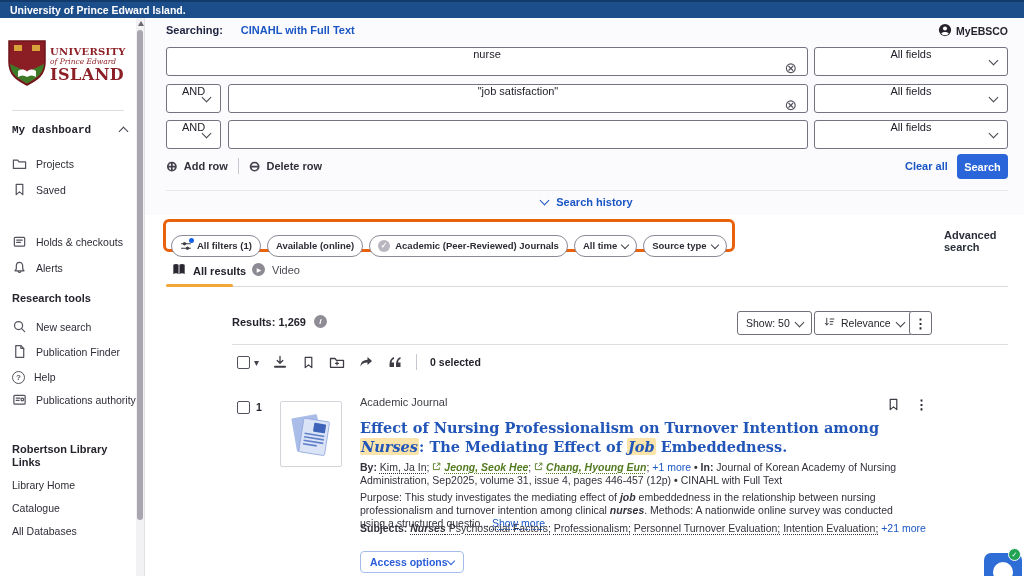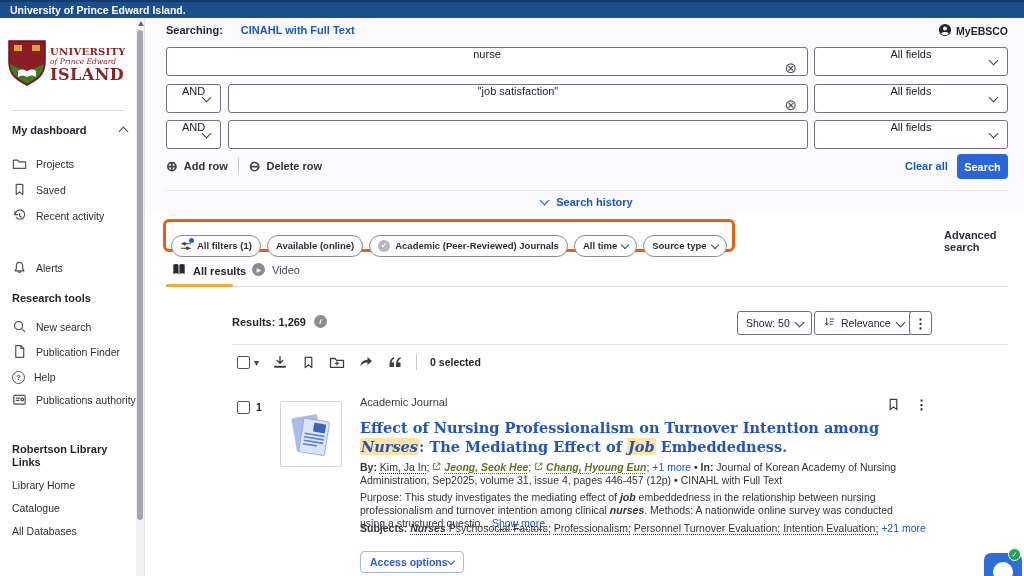--- a/index.html
+++ b/index.html
@@ -13,21 +13,21 @@
             color:#fff; font-size:10.5px; font-weight:700; line-height:16px; padding-left:10px; }
 
   
   .sidebar { left:0; top:18px; width:145px; height:558px; background:#fff; border-right:1px solid #e3e1e6; }
   .logo { left:8px; top:40px; display:flex; align-items:center; gap:4px; cursor:pointer; }
   .logo-text { font-family:"DejaVu Serif", serif; color:#8c2026; line-height:1; }
   .logo-l1 { font-size:10px; font-weight:700; letter-spacing:.3px; }
   .logo-l2 { font-size:7.5px; font-style:italic; margin:1px 0; }
   .logo-l3 { font-size:16px; font-weight:700; letter-spacing:.5px; }
   .side-divider { left:12px; top:110px; width:112px; height:1px; background:#dfdde2; }
-  .dash-head { left:12px; top:124px; width:115px; font-size:11px; font-weight:700; color:#26232c; display:flex; justify-content:space-between; align-items:center; cursor:pointer; }
+  .dash-head { left:12px; top:124px; width:115px; font-size:11px; font-weight:700; color:#26232c; display:flex; justify-content:space-between; align-items:center; cursor:pointer;font-family:Liberation Mono, monospace; }
   .nav-item { left:12px; width:125px; height:22px; display:flex; align-items:center; gap:9px; font-size:10.5px; color:#2f2c36; cursor:pointer; }
   .nav-item svg { flex:0 0 auto; }
   .side-label { left:12px; font-size:11px; font-weight:700; color:#26232c; }
   .side-link { left:12px; font-size:10.5px; color:#2f2c36; cursor:pointer; }
   .circ-icon { width:13px; height:13px; border:1.2px solid #56525e; border-radius:50%; color:#56525e;
                font-size:8px; font-weight:700; display:flex; align-items:center; justify-content:center; }
   .scrolltrack { left:136px; top:18px; width:8px; height:558px; background:#f2f1f4; }
   .scrollthumb { left:137px; top:30px; width:6px; height:490px; background:#a9a6b0; border-radius:3px; }
   .scrollarrow { left:138px; top:21px; width:0; height:0; border-left:3px solid transparent; border-right:3px solid transparent; border-bottom:5px solid #6a6772; }
 
@@ -166,27 +166,26 @@
           <path d="M1.5 4.5 h4.5 l1.5 1.8 h7 v7 h-13 z"></path>
         </svg></span>
     <span>Projects</span>
   </div>
   <div class="abs nav-item" style="top:179px">
     <span><svg class="ic" width="15" height="15" viewBox="0 0 16 16">
           <path d="M4.5 2.5 h7 v11 l-3.5 -3 l-3.5 3 z"></path>
         </svg></span>
     <span>Saved</span>
   </div>
-  <div class="abs nav-item" style="top:205px">
-    <span><svg class="ic" width="15" height="15" viewBox="0 0 16 16">
-          <path d="M3 4 v3 h3"></path>
-          <path d="M3.5 7 a5 5 0 1 1 1 3"></path>
-          <path d="M8 6 v2.5 l2 1.2"></path>
-        </svg></span>
-    <span>Recent activity</span>
+  <div class="abs nav-item" style="top:231px">
+    <span><svg class="ic" width="15" height="15" viewBox="0 0 16 16">
+          <rect x="2.5" y="3.5" width="11" height="9.5" rx="1"></rect>
+          <path d="M5 6.5 h6 M5 9 h4"></path>
+        </svg></span>
+    <span>Holds &amp; checkouts</span>
   </div>
   <div class="abs nav-item" style="top:257px">
     <span><svg class="ic" width="15" height="15" viewBox="0 0 16 16">
           <path d="M8 2.5 c-2.4 0 -3.4 2 -3.4 4 v3 l-1.4 2 h9.6 l-1.4 -2 v-3 c0 -2 -1 -4 -3.4 -4 z"></path>
           <path d="M6.6 12.2 a1.5 1.5 0 0 0 2.8 0"></path>
         </svg></span>
     <span>Alerts</span>
   </div>
 
   <div class="abs side-label" style="top:292px">Research tools</div>

